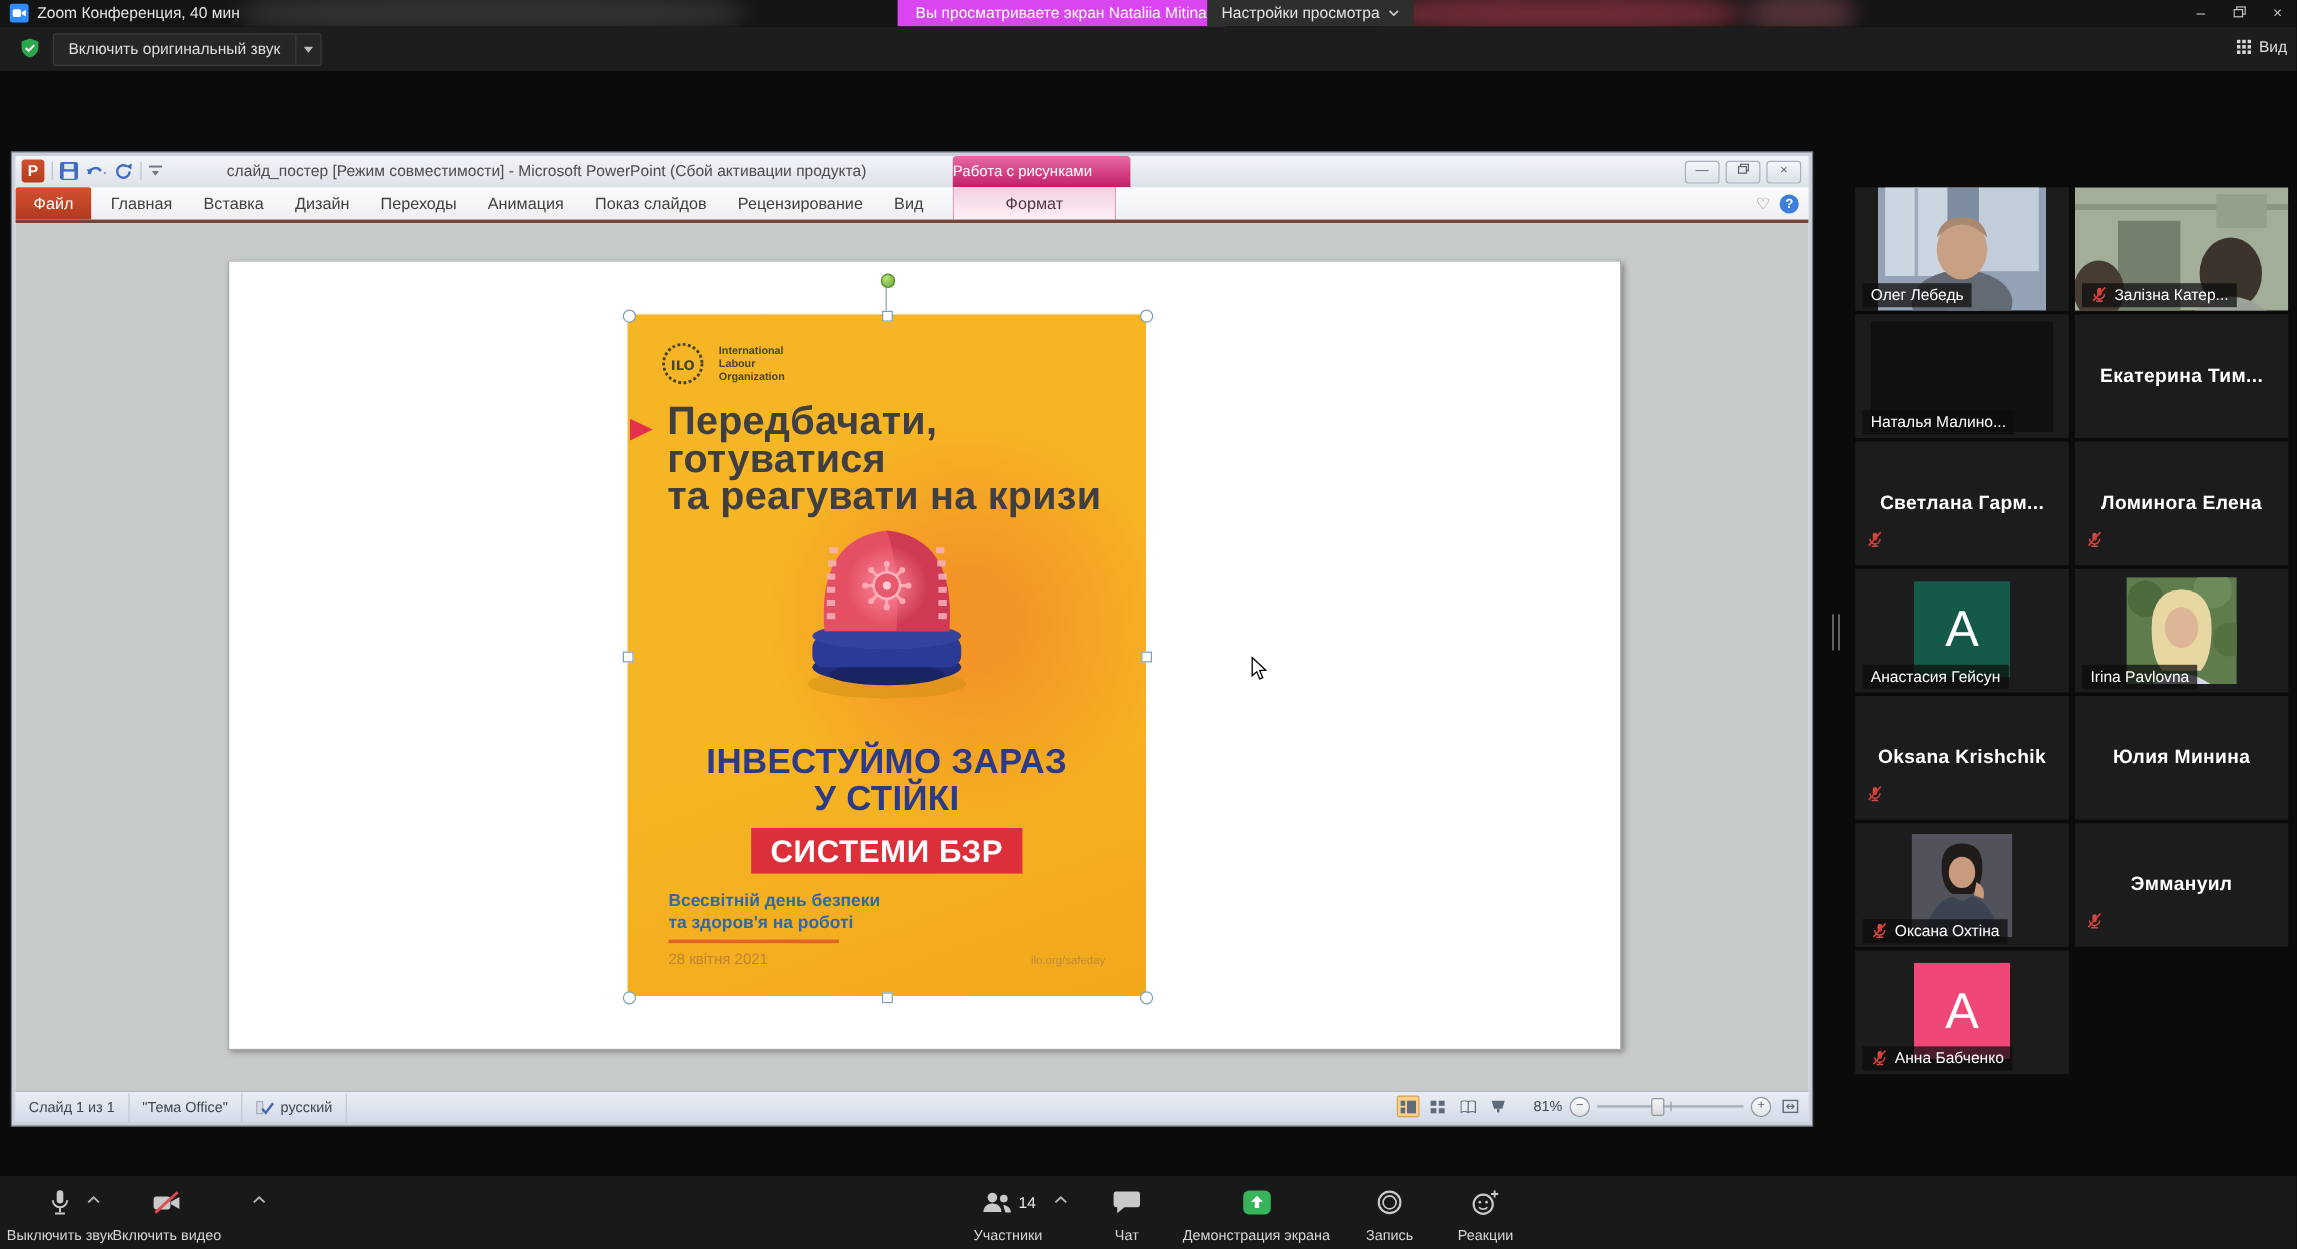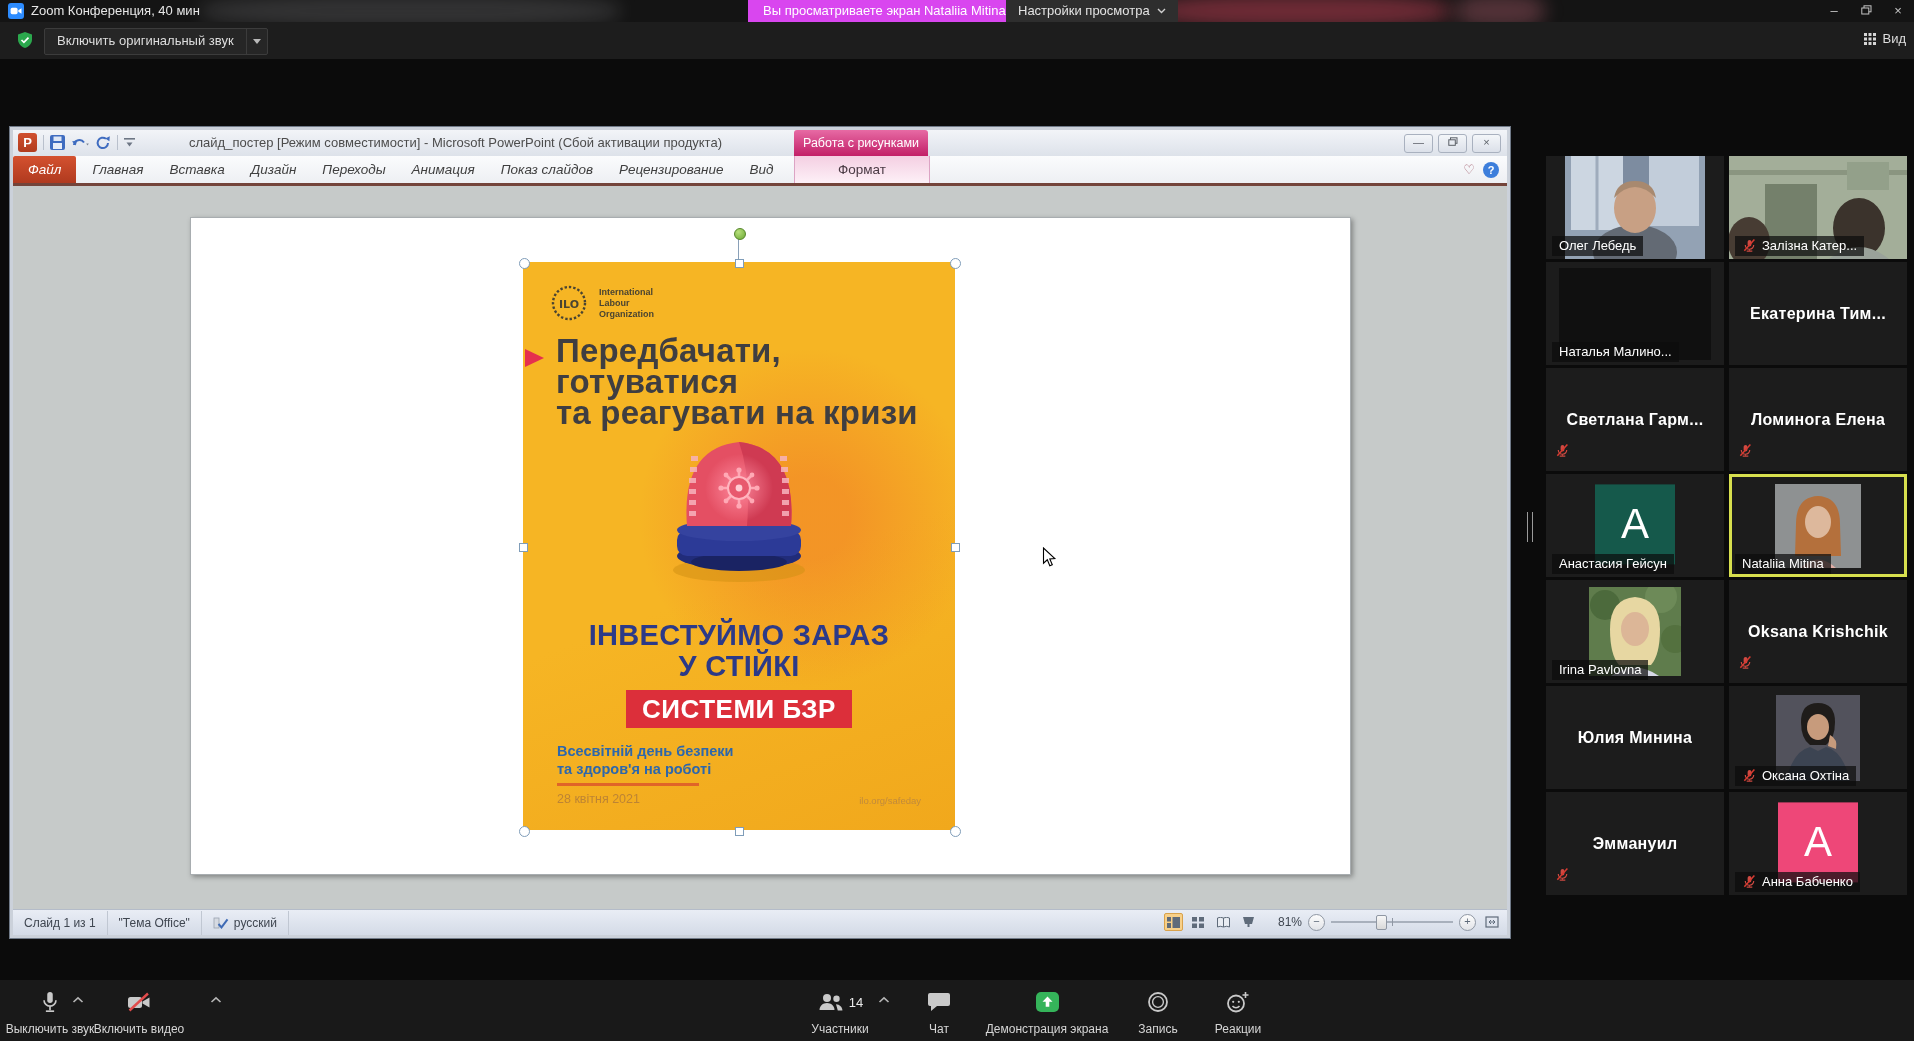--- a/index.html
+++ b/index.html
@@ -31,28 +31,28 @@
   
   .ppt{position:absolute;left:10px;top:127px;width:1500px;height:811px;background:#fff;
        border:3px solid #cbd1da;outline:1px solid #707a88;box-sizing:border-box;z-index:10;}
   .ppt-titlebar{position:absolute;left:0;top:0;right:0;height:26px;
        background:linear-gradient(#f2f4f8,#dde2ea);border-bottom:1px solid #c6ccd6;}
   .qat{position:absolute;left:5px;top:3px;display:flex;align-items:center;gap:6px;}
   .p-logo{width:19px;height:19px;border-radius:3px;background:linear-gradient(#d0502f,#b13c1e);
        color:#fff;font-weight:bold;font-size:13px;text-align:center;line-height:19px;}
   .qat-sep{width:1px;height:15px;background:#b9c0cc;}
   .ppt-title{position:absolute;left:176px;top:0;line-height:25px;font-size:13px;color:#4c4c4c;white-space:nowrap;}
-  .ctx-group{position:absolute;left:781px;top:0;width:134px;height:26px;border-radius:3px 3px 0 0;
-       background:linear-gradient(#e76aa4,#c21f67);color:#fff;font-size:12.5px;text-align:center;line-height:26px;}
+  .ctx-group{position:absolute;left:781px;top:0;width:148px;height:26px;border-radius:3px 3px 0 0;
+       background:linear-gradient(#e76aa4,#c21f67);color:#fff;font-size:12.5px;line-height:26px;}
   .ppt-winctl{position:absolute;right:6px;top:4px;display:flex;gap:5px;}
   .ppt-winctl .wbtn{width:27px;height:17px;border:1px solid #a9b1bf;border-radius:3px;
        background:linear-gradient(#f4f6f9,#dbe0e9);color:#5a5f66;font-size:11px;line-height:15px;text-align:center;}
   .ppt-tabs{position:absolute;left:0;top:26px;right:0;height:27px;background:linear-gradient(#fbfcfd,#edeff3);
        border-bottom:1px solid #c9ced6;display:flex;align-items:stretch;}
-  .ppt-tab{padding:0 13px;line-height:27px;font-size:13.5px;color:#3f3f3f;font-style:italic;}
+  .ppt-tab{padding:0 13px;line-height:27px;font-size:13.5px;color:#3f3f3f;}
   .tab-file{background:linear-gradient(#d4512f,#b03a1f);color:#fff;border-radius:2px 2px 0 0;margin-right:3px;padding:0 15px;}
   .ctx-tab{position:absolute;left:781px;top:26px;width:134px;height:27px;text-align:center;line-height:27px;
        font-size:13.5px;color:#4a3a44;background:linear-gradient(#f4cfe2,#fdf0f7);
        border-left:1px solid #dca4c4;border-right:1px solid #dca4c4;}
   .ribbon-help{position:absolute;right:8px;top:26px;height:27px;display:flex;align-items:center;gap:8px;}
   .heart{color:#a86a78;font-size:13px;}
   .help-q{width:16px;height:16px;border-radius:50%;background:#3d7edb;color:#fff;font-size:11px;font-weight:bold;
        text-align:center;line-height:16px;}
   .ribbon-edge{position:absolute;left:0;top:53px;right:0;height:3px;background:#73443a;}
   .ppt-canvas{position:absolute;left:0;top:56px;right:0;bottom:25px;background:#c6cac9;overflow:hidden;}
@@ -474,33 +474,20 @@
             <line x1="5" y1="14" x2="11" y2="14" stroke="#cf4a42" stroke-width="1.3"></line>
             <line x1="2.5" y1="13.5" x2="13.2" y2="1.5" stroke="#d83a31" stroke-width="1.6"></line>
           </svg></span>
       </div>
       <div class="tile">
         <div class="tile-letter" style="background:#15594b">A</div>
         <div class="tile-label">
           <span>Анастасия Гейсун</span>
         </div>
       </div>
-      <div class="tile active">
-        <div class="tile-media">
-          <svg width="86" height="84" viewBox="0 0 86 84">
-            <rect width="86" height="84" fill="#8e9192"></rect>
-            <path d="M43 12 q-22 1 -22 28 l-1 32 h46 l-1 -32 q0 -27 -22 -28z" fill="#b4703c"></path>
-            <ellipse cx="43" cy="38" rx="13" ry="16" fill="#ddb89c"></ellipse>
-            <path d="M25 84 q18 -17 36 0 z" fill="#e0aea6"></path>
-          </svg>
-        </div>
-        <div class="tile-label">
-          <span>Nataliia Mitina</span>
-        </div>
-      </div>
       <div class="tile">
         <div class="tile-media">
           <svg width="92" height="89" viewBox="0 0 92 89">
             <rect width="92" height="89" fill="#5f7c4c"></rect>
             <circle cx="16" cy="18" r="15" fill="#4c6a3c"></circle>
             <circle cx="72" cy="10" r="16" fill="#6d8a58"></circle>
             <circle cx="86" cy="52" r="14" fill="#54713f"></circle>
             <path d="M46 10 q-25 2 -25 32 q0 26 9 36 h32 q9 -10 9 -36 q0 -30 -25 -32z" fill="#e7d7a2"></path>
             <ellipse cx="46" cy="42" rx="14" ry="17" fill="#dcb697"></ellipse>
             <path d="M22 89 q24 -17 48 0 z" fill="#d6d8e6"></path>

